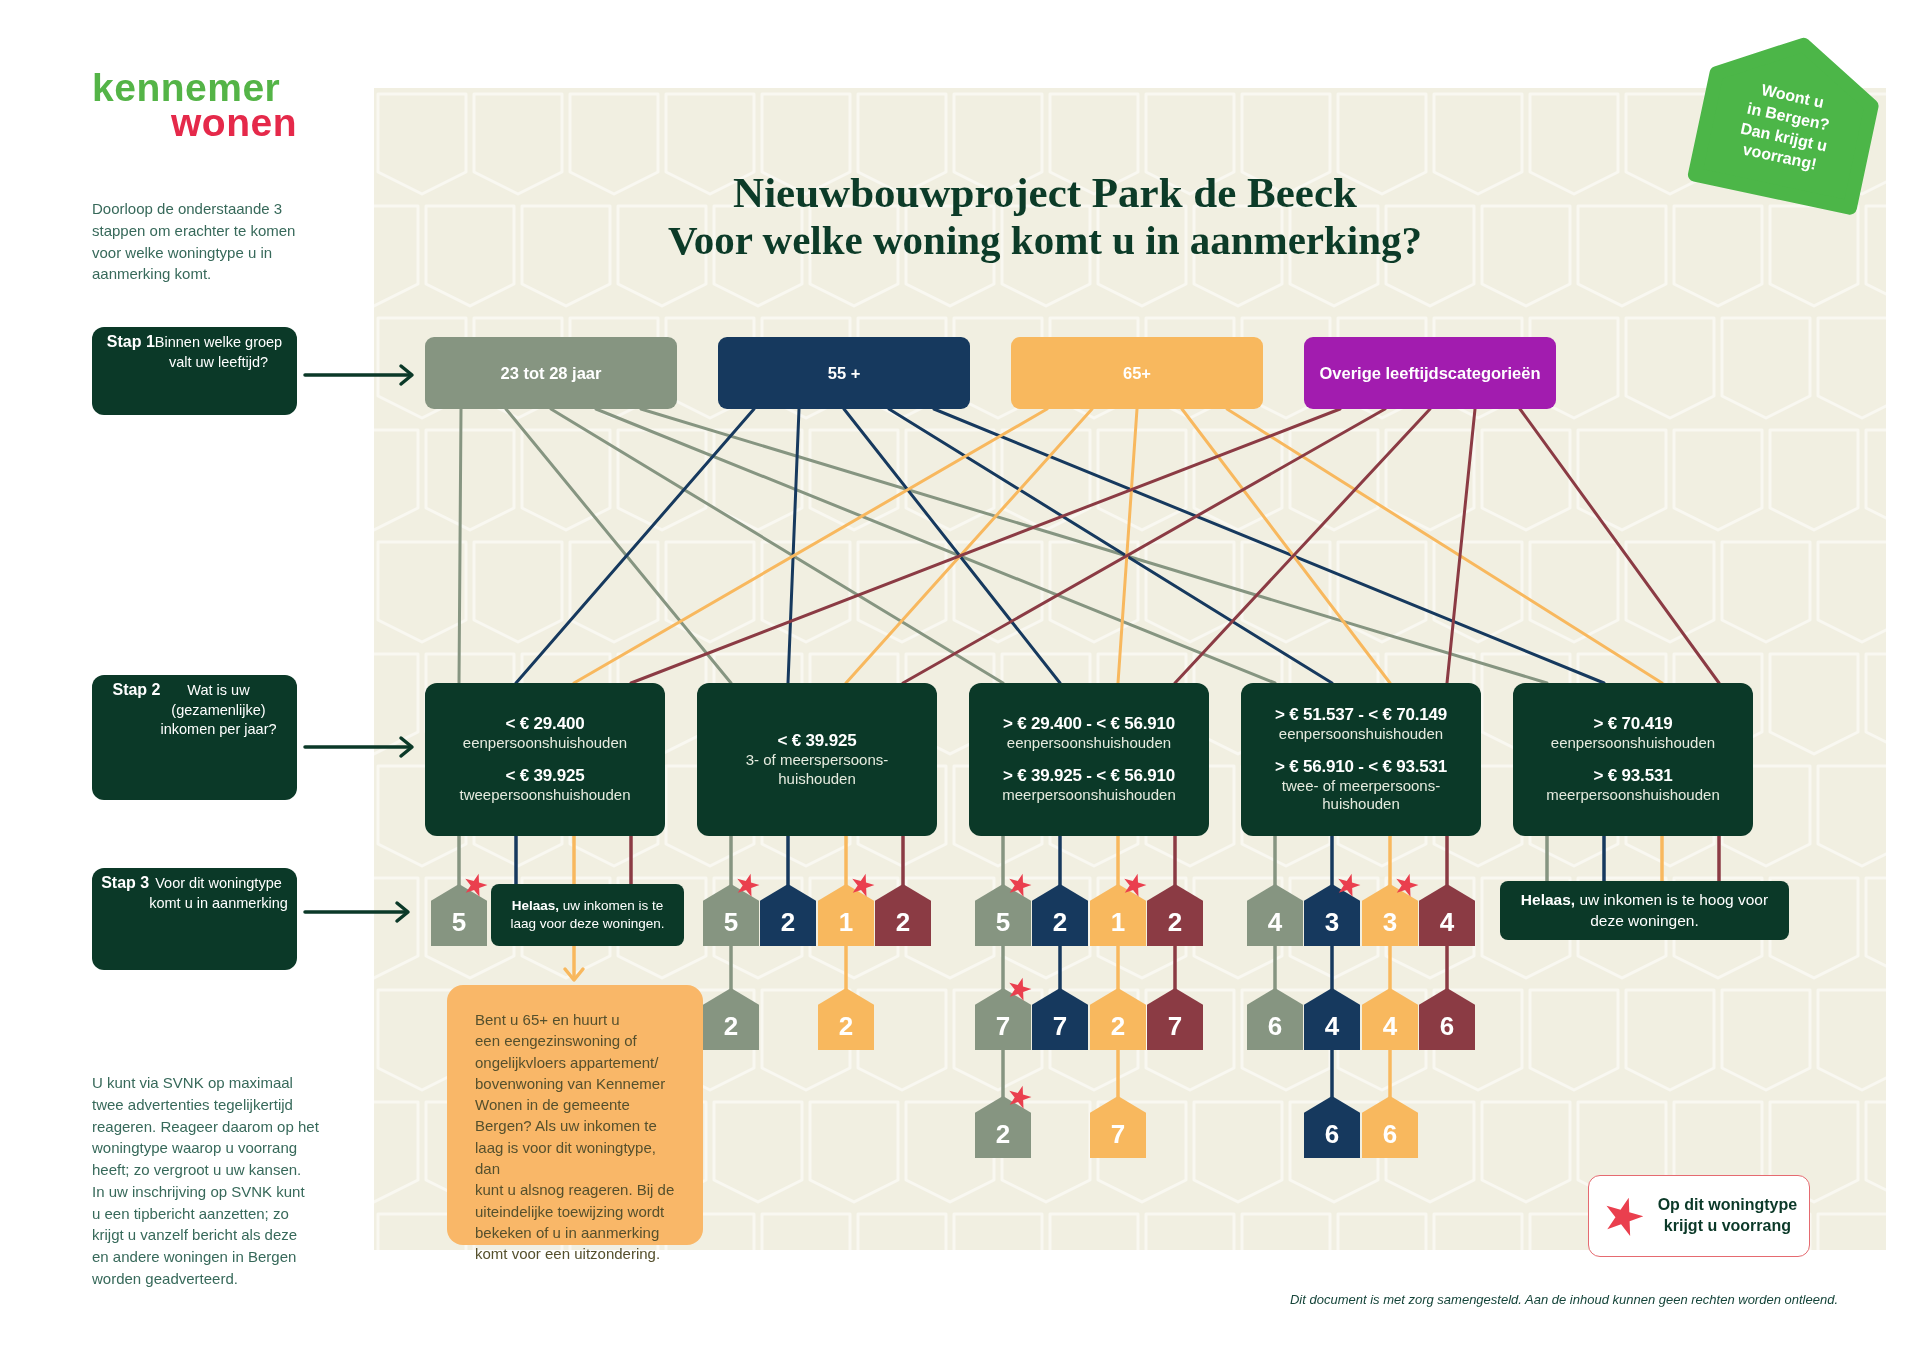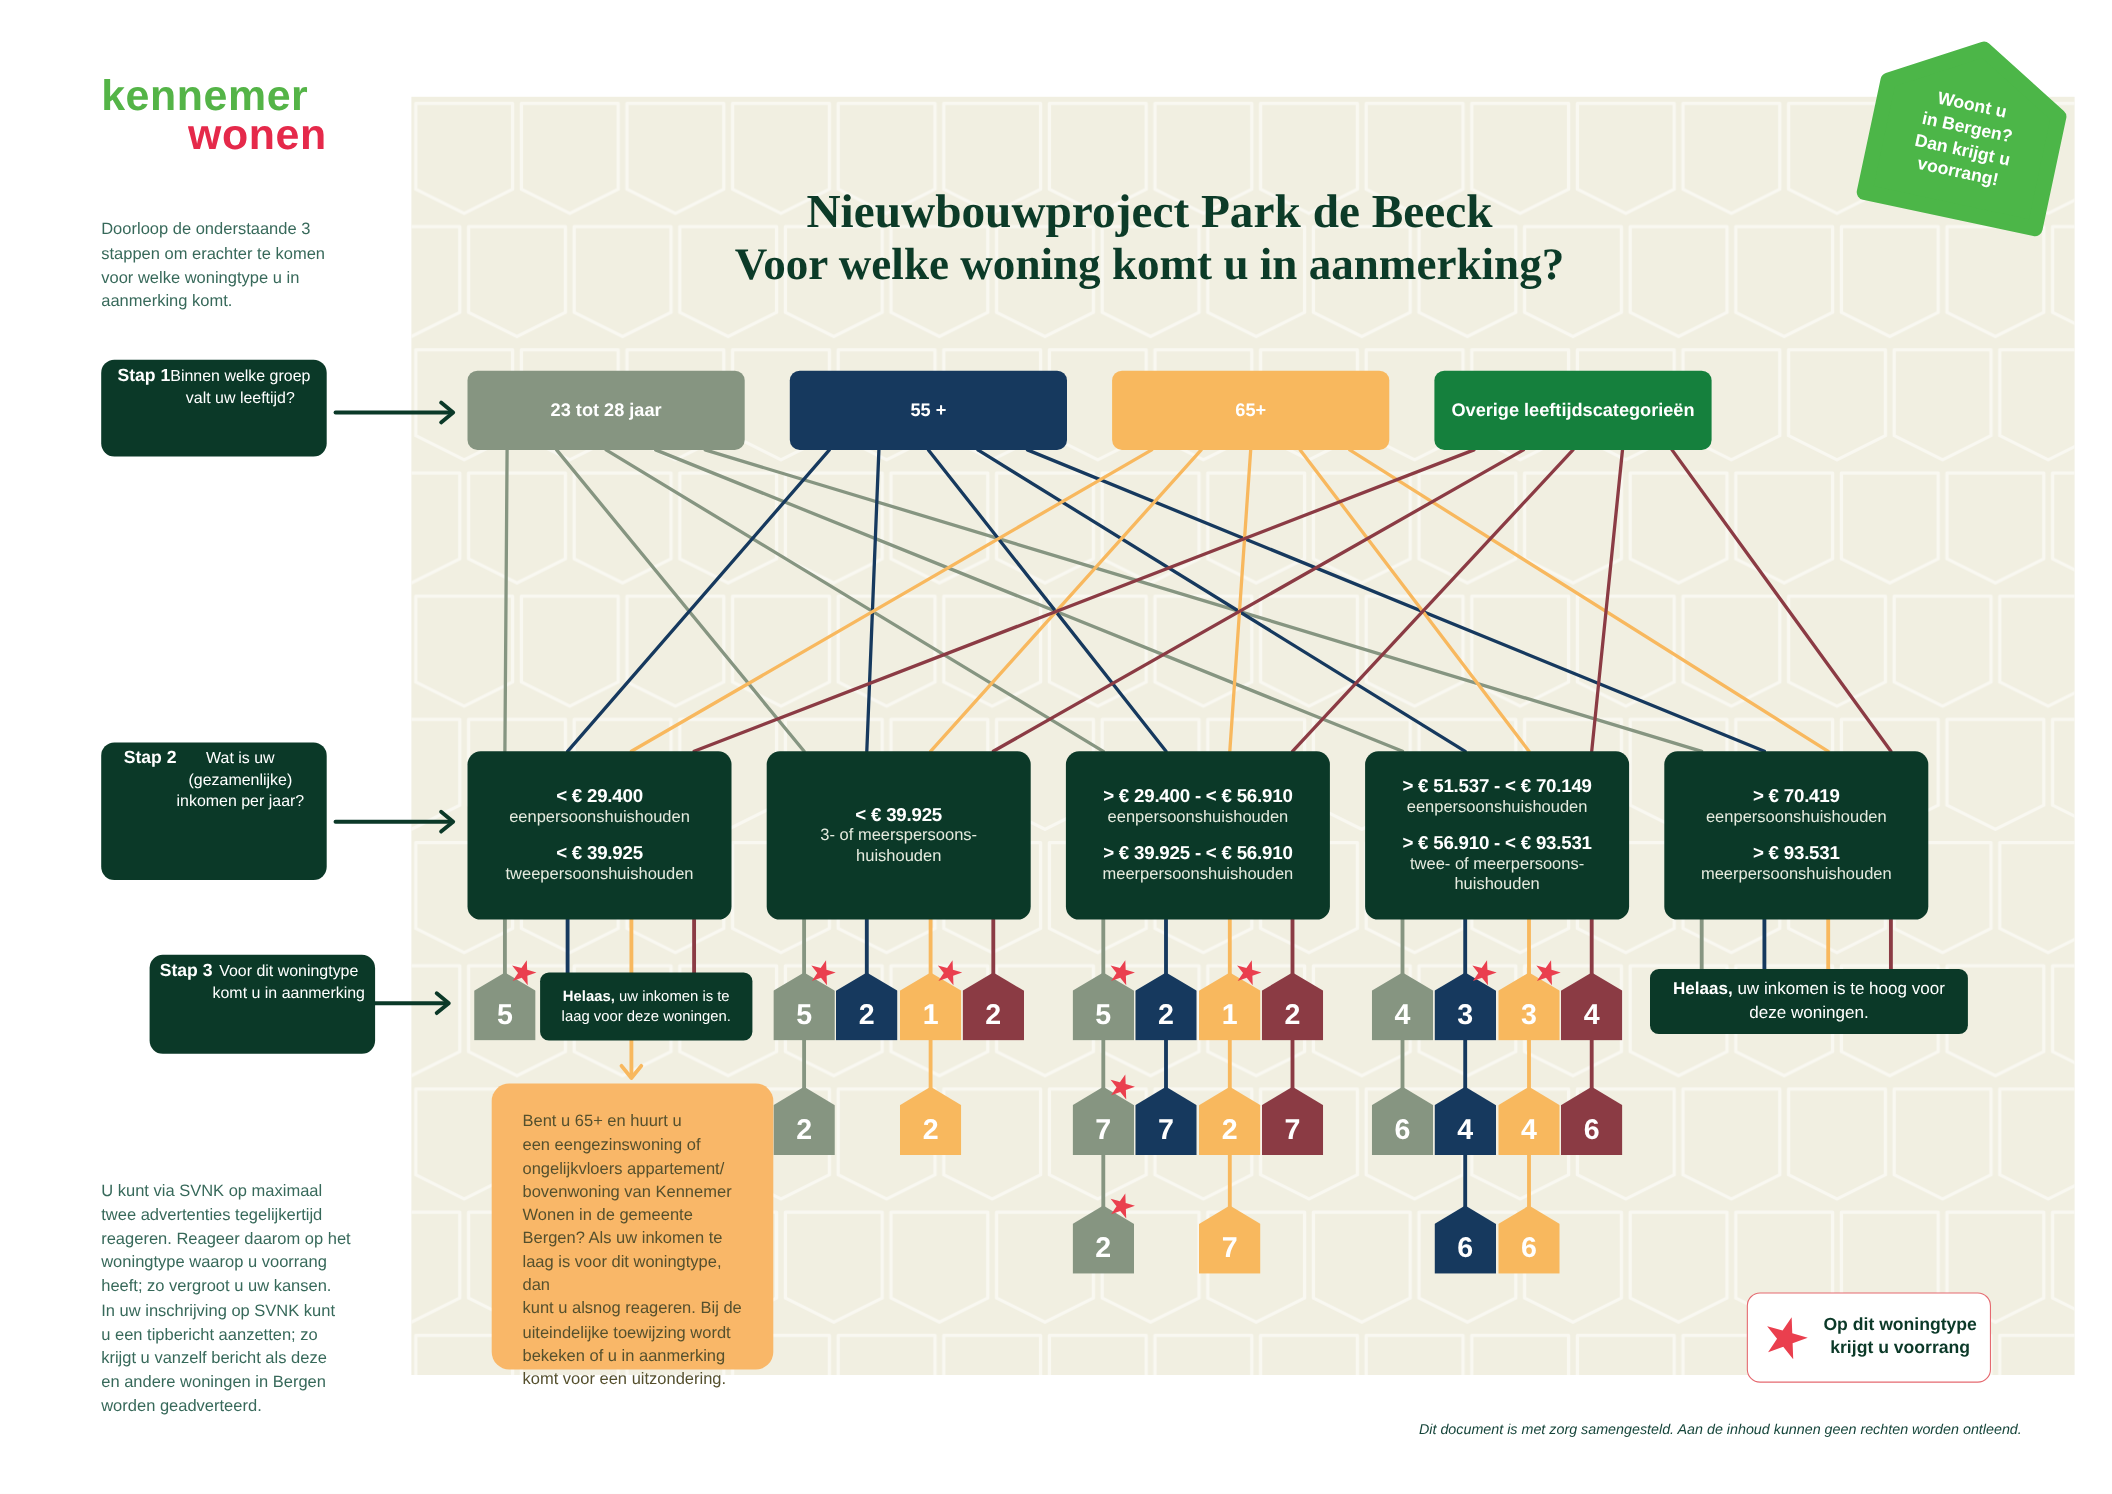--- a/index.html
+++ b/index.html
@@ -161,37 +161,37 @@
     <div class="step-label">Stap 1</div>
     <div class="step-text">Binnen welke groep
 valt uw leeftijd?</div>
   </div>
   <div class="abs step-box" style="left:92px;top:675px;width:205px;height:125px;">
     <div class="step-label">Stap 2</div>
     <div class="step-text">Wat is uw
 (gezamenlijke)
 inkomen per jaar?</div>
   </div>
-  <div class="abs step-box" style="left:92px;top:868px;width:205px;height:90px;margin-left:44px;">
+  <div class="abs step-box" style="left:92px;top:868px;width:205px;height:102px;">
     <div class="step-label">Stap 3</div>
     <div class="step-text">Voor dit woningtype
 komt u in aanmerking</div>
   </div>
 
   <div id="age-row">
       <div class="abs age-box" style="left: 425px; background: rgb(134, 149, 129);">
         <span>23 tot 28 jaar</span>
       </div>
       <div class="abs age-box" style="left: 718px; background: rgb(22, 57, 94);">
         <span>55 +</span>
       </div>
       <div class="abs age-box" style="left: 1011px; background: rgb(248, 184, 94);">
         <span>65+</span>
       </div>
-      <div class="abs age-box" style="left: 1304px; background: #15803d;">
+      <div class="abs age-box" style="left: 1304px; background: #a21caf;">
         <span>Overige leeftijdscategorieën</span>
       </div>
     </div>
   <div id="income-row">
       <div class="abs income-box" style="left: 425px;">
         <div class="income-pair">
           <div class="amount">&lt; € 29.400</div>
           <div class="desc">eenpersoonshuishouden</div>
         </div>
         <div class="income-pair">

